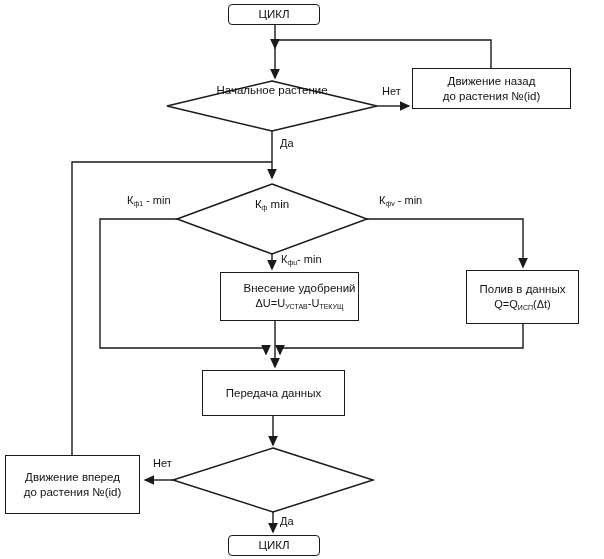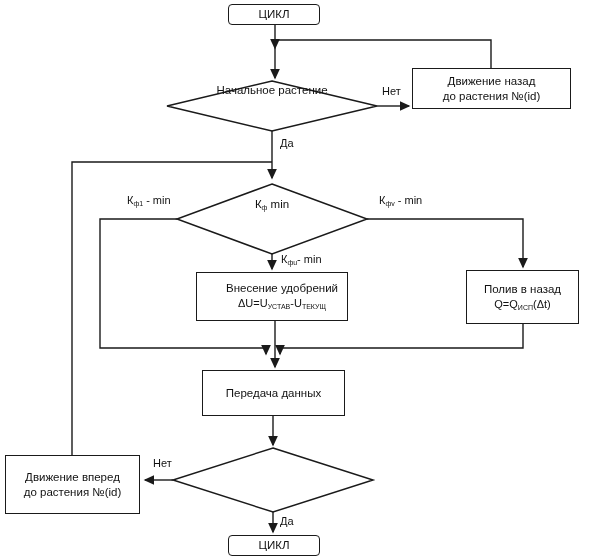--- a/index.html
+++ b/index.html
@@ -71,27 +71,27 @@
 
   <div class="node terminal" style="left:228px; top:535px; width:92px; height:21px;">
     <span>ЦИКЛ</span>
   </div>
 
   <div class="node" style="left:412px; top:68px; width:159px; height:41px;">
     <span>Движение назад</span>
     <span>до растения №(id)</span>
   </div>
 
-  <div class="node" style="left:196px; top:272px; width:152px; height:49px;padding-left:20px;">
+  <div class="node" style="left:220px; top:272px; width:139px; height:49px;padding-left:20px;">
     <span>Внесение удобрений</span>
     <span class="formula"><span>ΔU=U</span><span class="sub">УСТАВ</span><span>-U</span><span class="sub">ТЕКУЩ</span></span>
   </div>
 
   <div class="node" style="left:466px; top:270px; width:113px; height:54px;">
-    <span>Полив в назад</span>
+    <span>Полив в данных</span>
     <span class="formula"><span>Q=Q</span><span class="sub">ИСП</span><span>(Δt)</span></span>
   </div>
 
   <div class="node" style="left:202px; top:370px; width:143px; height:46px;gap:12px;">
     <span>Передача данных</span>
   </div>
 
   <div class="node" style="left:5px; top:455px; width:135px; height:59px;text-align:right;">
     <span>Движение вперед</span>
     <span>до растения №(id)</span>

